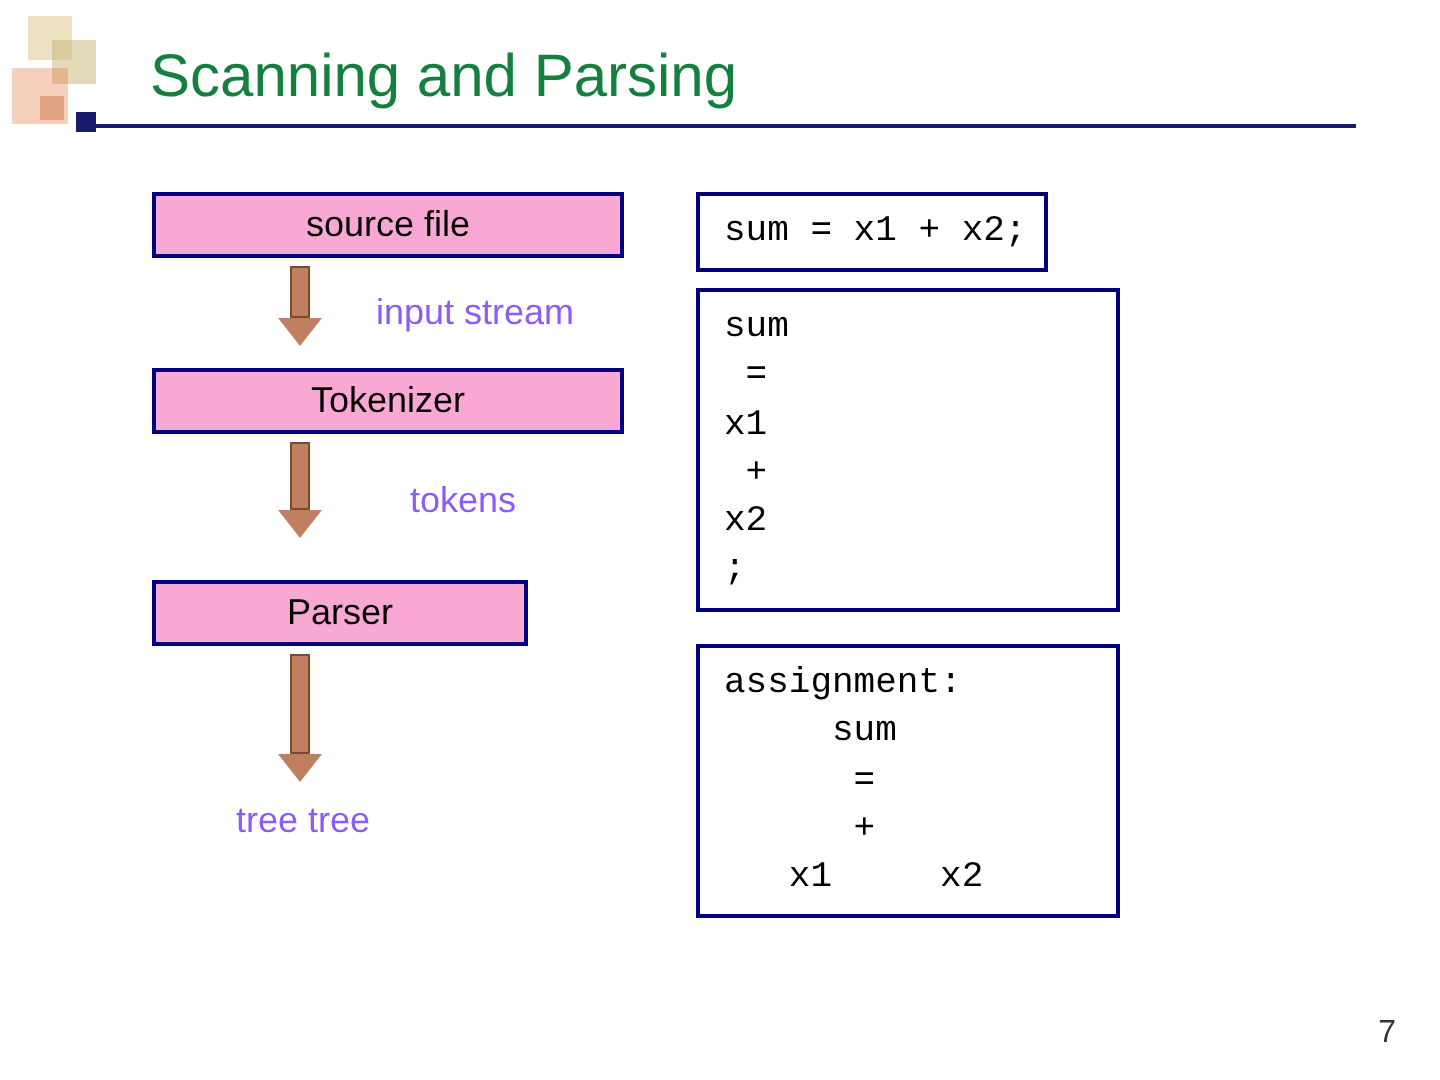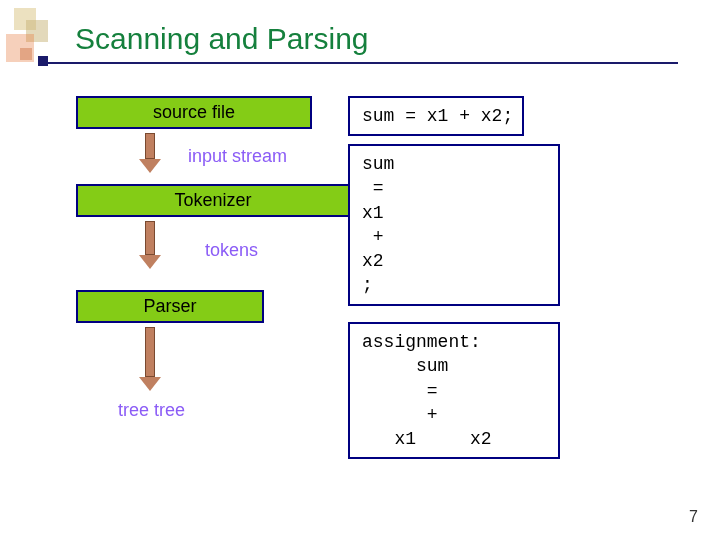--- a/index.html
+++ b/index.html
@@ -46,21 +46,21 @@
     left: 38px;
     top: 56px;
     width: 10px;
     height: 10px;
     background: #1a1a6a;
   }
 
   .stagebox {
     position: absolute;
     border: 2px solid #000080;
-    background: #84cc16;
+    background: #f9a8d4;
     text-align: center;
     font-family: Verdana, Arial, sans-serif;
     font-size: 18px;
     padding: 4px 0;
   }
   .codebox {
     position: absolute;
     border: 2px solid #000080;
     background: #fff;
     font-family: "Courier New", monospace;
@@ -118,21 +118,21 @@
 <div class="underline"></div>
 
 <div class="stagebox" style="left:76px; top:96px; width:236px;">source file</div>
 
 <div class="arrow" style="left:145px; top:133px;">
   <div class="shaft" style="height:26px;"></div>
   <div class="head"></div>
 </div>
 <div class="flowlabel" style="left:188px; top:146px;">input stream</div>
 
-<div class="stagebox" style="left:76px; top:184px; width:274px;">Tokenizer</div>
+<div class="stagebox" style="left:76px; top:184px; width:236px;">Tokenizer</div>
 
 <div class="arrow" style="left:145px; top:221px;">
   <div class="shaft" style="height:34px;"></div>
   <div class="head"></div>
 </div>
 <div class="flowlabel" style="left:205px; top:240px;">tokens</div>
 
 <div class="stagebox" style="left:76px; top:290px; width:188px;">Parser</div>
 
 <div class="arrow" style="left:145px; top:327px;">

